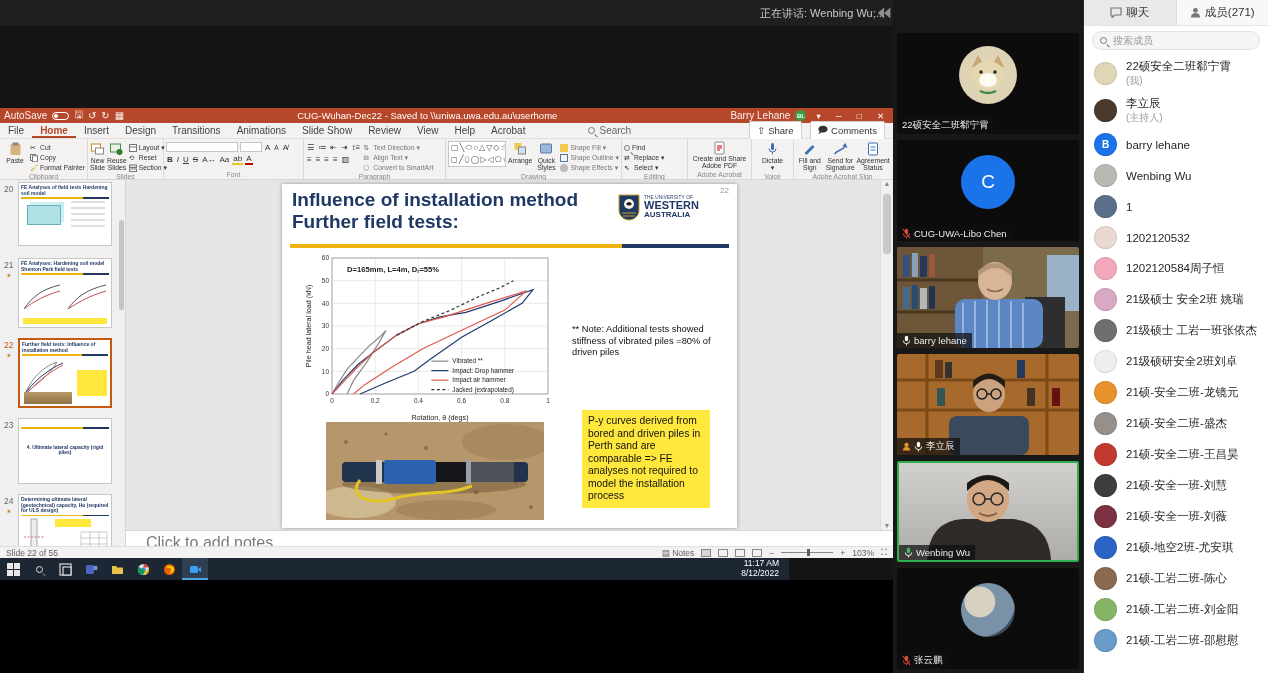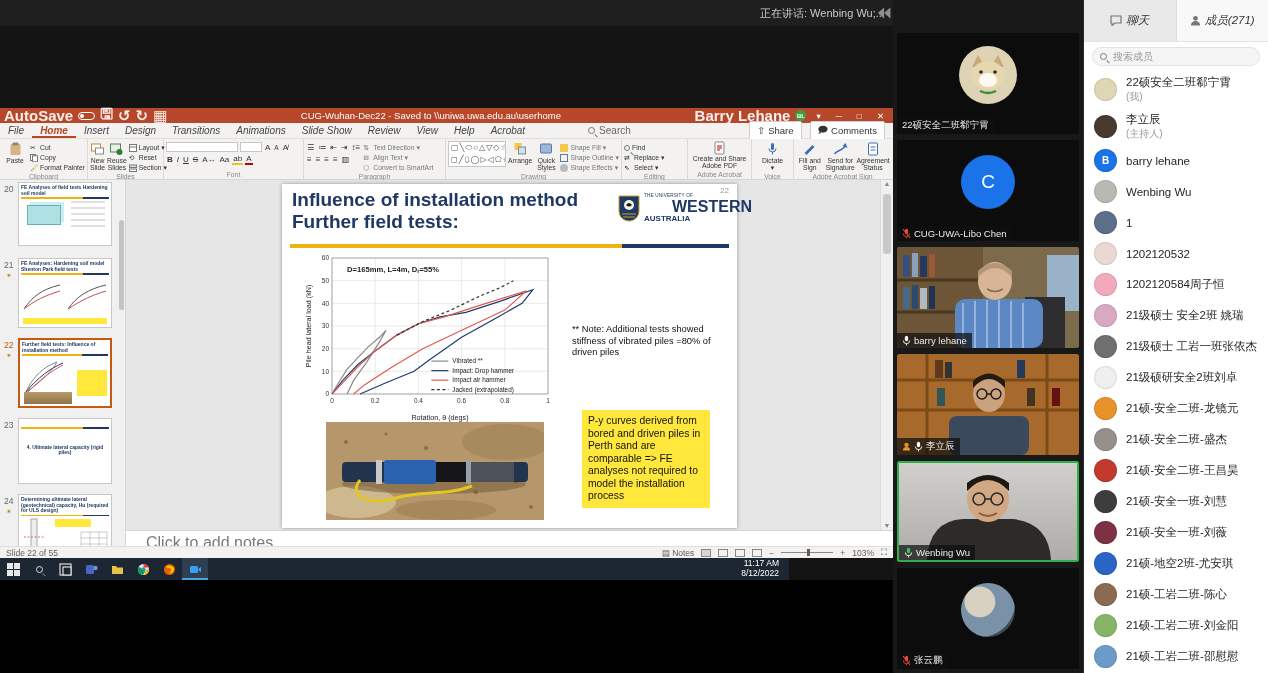--- a/index.html
+++ b/index.html
@@ -15,30 +15,30 @@
 
   
   #share-bg{left:0;top:26px;width:893px;height:554px;background:#141414;}
   #ppt{left:0;top:82px;width:893px;height:450px;background:#f3f2f1;}
 
   
   #ppt-title{left:0;top:0;width:893px;height:15px;background:#b7472a;color:#fff;font-size:9.5px;
              display:flex;align-items:center;padding:0 4px;gap:5px;}
   .pill{width:17px;height:8px;border:1px solid #fff;border-radius:5px;position:relative;}
   .pill::after{content:"";position:absolute;left:1px;top:1px;width:4px;height:4px;border-radius:50%;background:#fff;}
-  .qa{font-size:15px;opacity:.92;font-weight:bold;}
+  .qa{font-size:10px;opacity:.92;}
   #doc-title{flex:1;text-align:center;font-size:9.5px;white-space:nowrap;overflow:hidden;}
   .blbadge{width:11px;height:11px;border-radius:50%;background:#3e9c42;color:#fff;font-size:6px;
            display:flex;align-items:center;justify-content:center;font-weight:bold;}
   .winbtn{font-size:8.5px;padding:0 5px;}
 
   
   #ppt-tabs{left:0;top:15px;width:893px;height:16px;background:#f3f2f1;border-bottom:1px solid #e1dfdd;
             display:flex;align-items:center;font-size:10px;color:#444;}
-  #tabflex{display:flex;align-items:flex-end;font-style:italic;}
+  #tabflex{display:flex;align-items:flex-end;}
   .rtab{padding:1px 8px;height:15px;display:flex;align-items:center;}
   .rtab.active{color:#b7472a;font-weight:bold;box-shadow:inset 0 -2px 0 #b7472a;}
   #tab-search{margin-left:55px;color:#666;display:flex;align-items:center;gap:4px;}
   .mag{width:7px;height:7px;border:1.2px solid #777;border-radius:50%;position:relative;display:inline-block;}
   .mag::after{content:"";position:absolute;left:6px;top:6px;width:4px;height:1.2px;background:#777;transform:rotate(45deg);transform-origin:0 0;}
   #share-comm{margin-left:auto;display:flex;gap:8px;padding-right:8px;}
   .topbtn{display:flex;align-items:center;gap:3px;font-size:9.5px;color:#333;border:1px solid #d0cece;background:#fff;padding:1px 7px;border-radius:2px;}
 
   
   #ribbon{left:0;top:31px;width:893px;height:41px;background:#f3f2f1;border-bottom:1px solid #d8d6d4;display:flex;}
@@ -74,21 +74,21 @@
   #vscroll{left:880px;top:72px;width:13px;height:350px;background:#f0f0f0;border-left:1px solid #dcdcdc;
            font-size:7px;color:#888;text-align:center;}
   #slide{left:282px;top:76px;width:455px;height:344px;background:#fff;box-shadow:0 0 4px rgba(0,0,0,.35);}
   #slide-title{left:10px;top:5px;font-size:19px;line-height:1.15;font-weight:bold;color:#1f3864;}
   #pagenum{left:438px;top:2px;font-size:8px;color:#999;}
   #title-rule-gold{left:8px;top:60px;width:332px;height:4px;background:#eeb211;}
   #title-rule-navy{left:340px;top:60px;width:107px;height:4px;background:#1f3864;}
   #uwa{left:336px;top:10px;display:flex;gap:4px;align-items:center;}
   #uwa-text{color:#1f3864;line-height:1;}
   #uwa-text .l1{font-size:4.6px;letter-spacing:.2px;}
-  #uwa-text .l2{font-size:16px;font-weight:bold;margin-left:28px;}
+  #uwa-text .l2{font-size:11px;font-weight:bold;}
   #uwa-text .l3{font-size:8px;font-weight:bold;}
   #note-text{left:290px;top:140px;width:152px;font-size:9.3px;color:#111;line-height:1.25;}
   #callout{left:300px;top:226px;width:128px;background:#ffe83b;color:#111;font-size:10.3px;line-height:1.22;padding:5px 6px;}
   #photo{left:44px;top:238px;}
 
   
   #notes{left:126px;top:422px;width:767px;height:16px;background:#fff;border-top:1px solid #d8d6d4;}
   #notes-text{left:20px;top:3px;font-size:16px;color:#7a7a7a;}
   #status{left:0;top:438px;width:893px;height:12px;background:#f3f2f1;border-top:1px solid #e1dfdd;
           font-size:8.5px;color:#605e5c;display:flex;align-items:center;padding:0 6px;gap:4px;}
@@ -109,21 +109,21 @@
   .vtile{position:absolute;left:4px;width:182px;height:101px;background:#0c0c0c;border-radius:2px;overflow:hidden;}
   .vtile.speaking{border:2px solid #2fae4e;}
   .vname{position:absolute;left:0;bottom:0;display:flex;align-items:center;gap:3px;
          background:rgba(15,15,15,.72);color:#ededed;font-size:9.5px;padding:2px 5px;max-width:100%;white-space:nowrap;}
   .micsvg{width:9px;height:11px;flex:0 0 auto;}
   .avatar-big{position:absolute;left:50%;top:42%;transform:translate(-50%,-50%);border-radius:50%;
               display:flex;align-items:center;justify-content:center;}
 
   
   #sidebar{left:1083px;top:0;width:185px;height:673px;background:#fff;border-left:1px solid #2a2a2a;}
-  #sbtabs{display:flex;height:42px;border-bottom:1px solid #e3e3e3;font-style:italic;}
+  #sbtabs{display:flex;height:26px;border-bottom:1px solid #e3e3e3;}
   .sbtab{flex:1;display:flex;align-items:center;justify-content:center;gap:4px;font-size:11.5px;color:#333;}
   .sbtab.chat{background:#e9e9e9;border-right:1px solid #dcdcdc;}
   .sbtab.members{background:#f8f8f8;}
   #sb-search{margin:5px 8px;height:19px;background:#f5f5f5;border:1px solid #e3e3e3;border-radius:10px;
              display:flex;align-items:center;padding:0 7px;gap:4px;}
   #sb-search input{border:0;background:transparent;outline:none;font-size:10px;color:#333;width:130px;
                    font-family:"Liberation Sans","DejaVu Sans",sans-serif;}
   #sb-search input::placeholder{color:#9a9a9a;}
   #member-list{list-style:none;margin:2px 0 0 0;padding:0;height:620px;overflow:hidden;}
   .mrow{display:flex;align-items:center;gap:9px;padding:4px 10px;}

